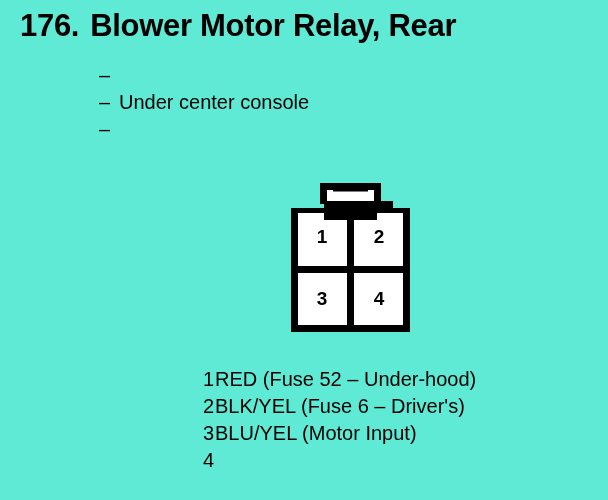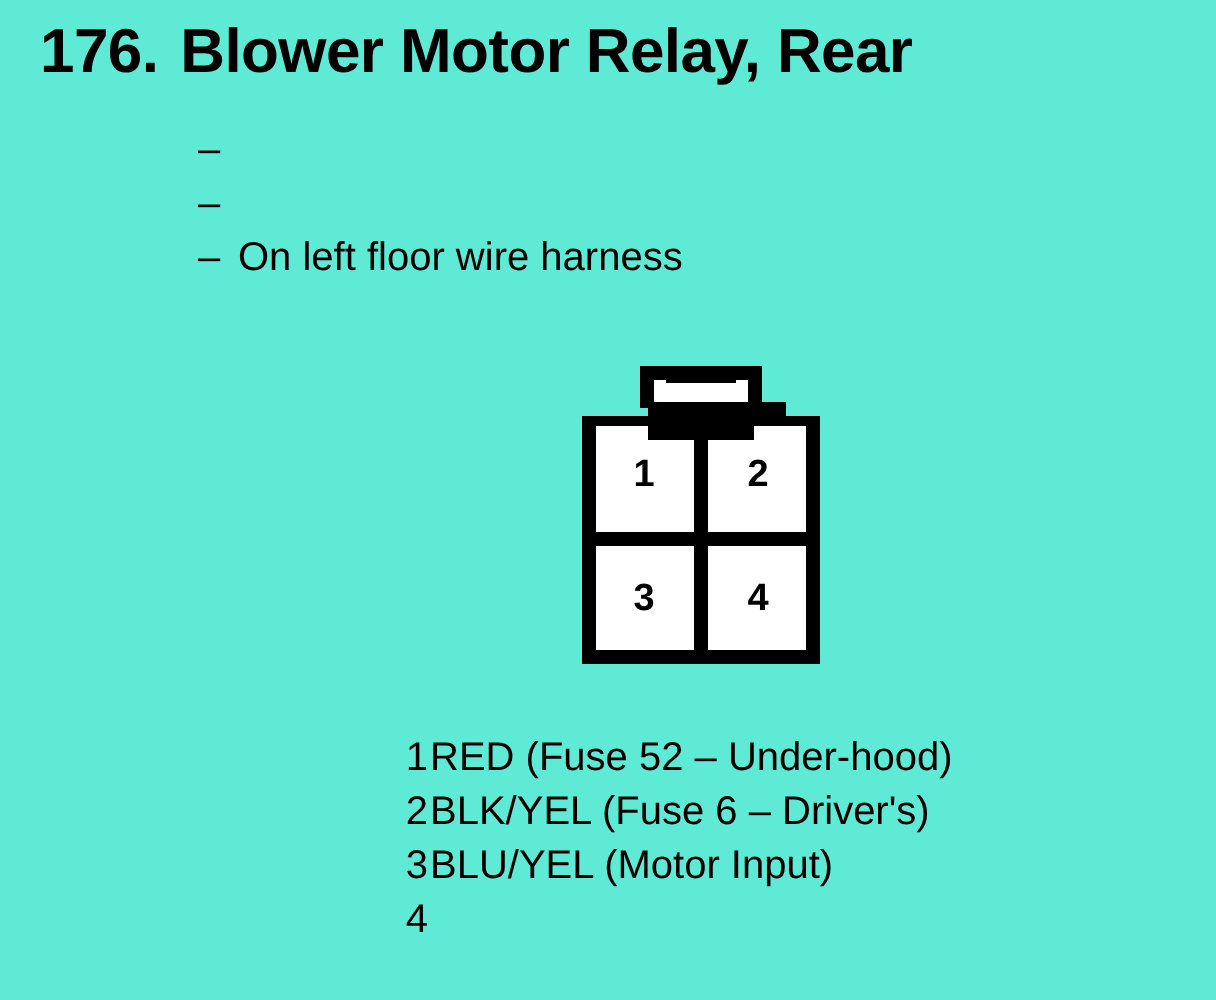--- a/index.html
+++ b/index.html
@@ -103,24 +103,24 @@
   <div class="title">
     <span class="num">176.</span><span>Blower Motor Relay, Rear</span>
   </div>
 
   <div class="bullets">
     <div class="bullet-row">
       <span class="bullet-dash">–</span>
     </div>
     <div class="bullet-row">
       <span class="bullet-dash">–</span>
+      <span>Under center console</span>
     </div>
     <div class="bullet-row">
       <span class="bullet-dash">–</span>
-      <span>On left floor wire harness</span>
     </div>
   </div>
 
   <div class="connector">
     <svg width="135" height="165" viewBox="0 0 135 165" xmlns="http://www.w3.org/2000/svg">
 
       <g>
 
         <path d="M 37 7 L 98 7 L 98 27 L 37 27 Z" fill="#000000"></path>
 

